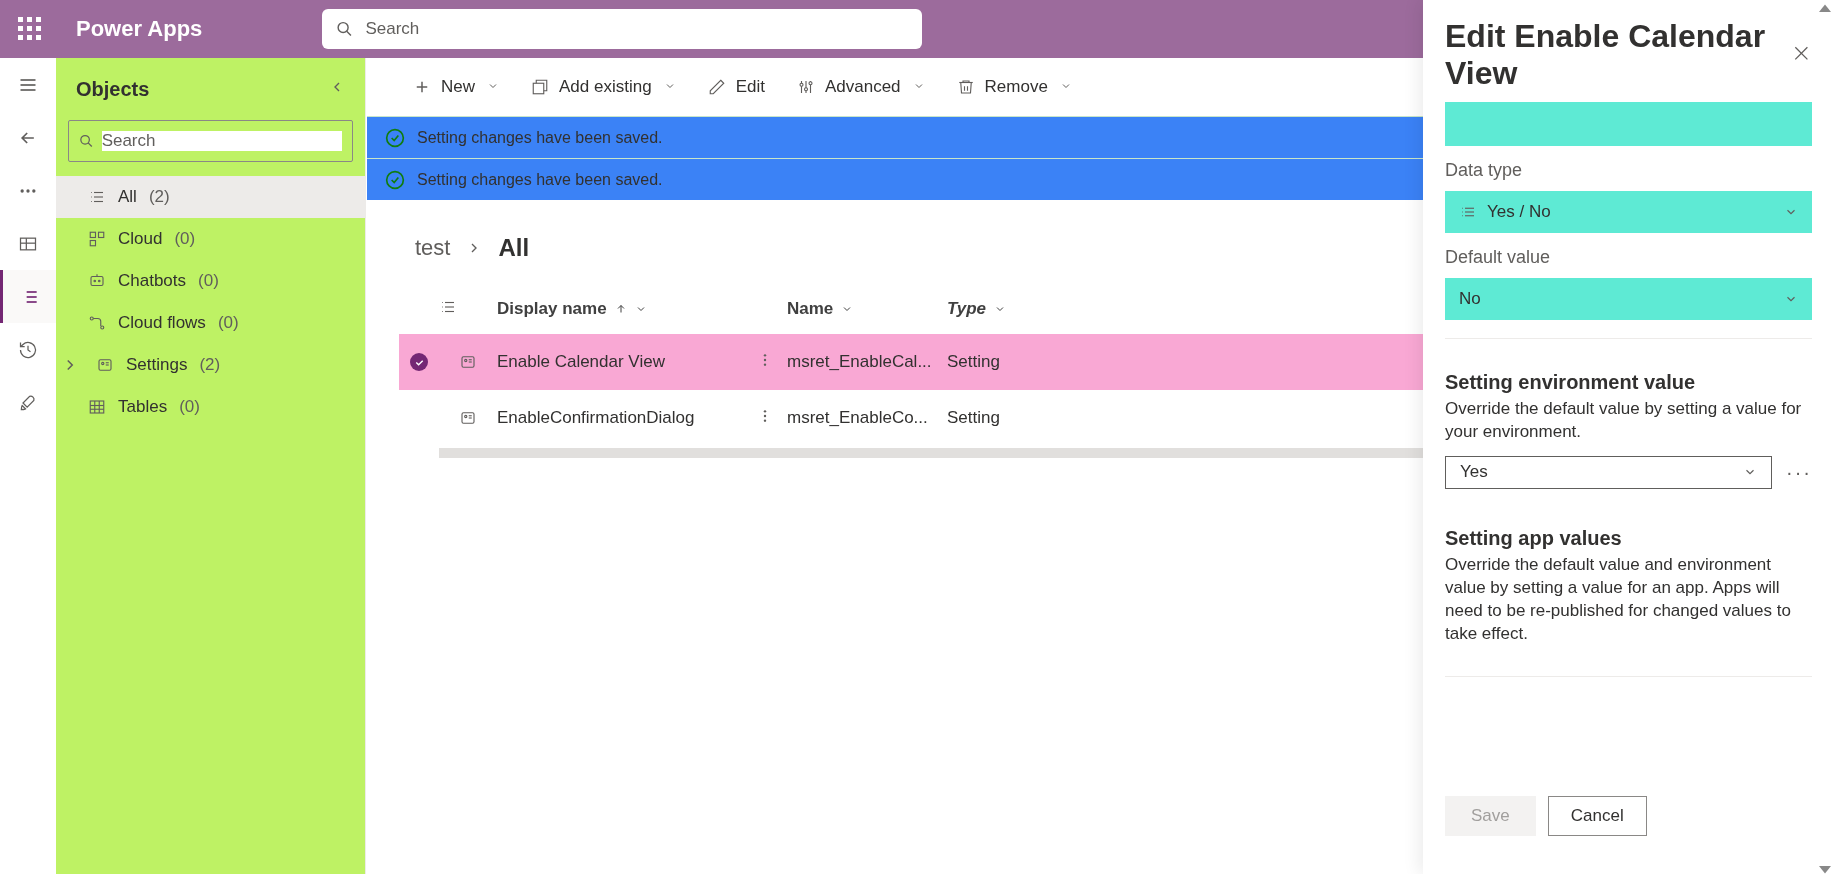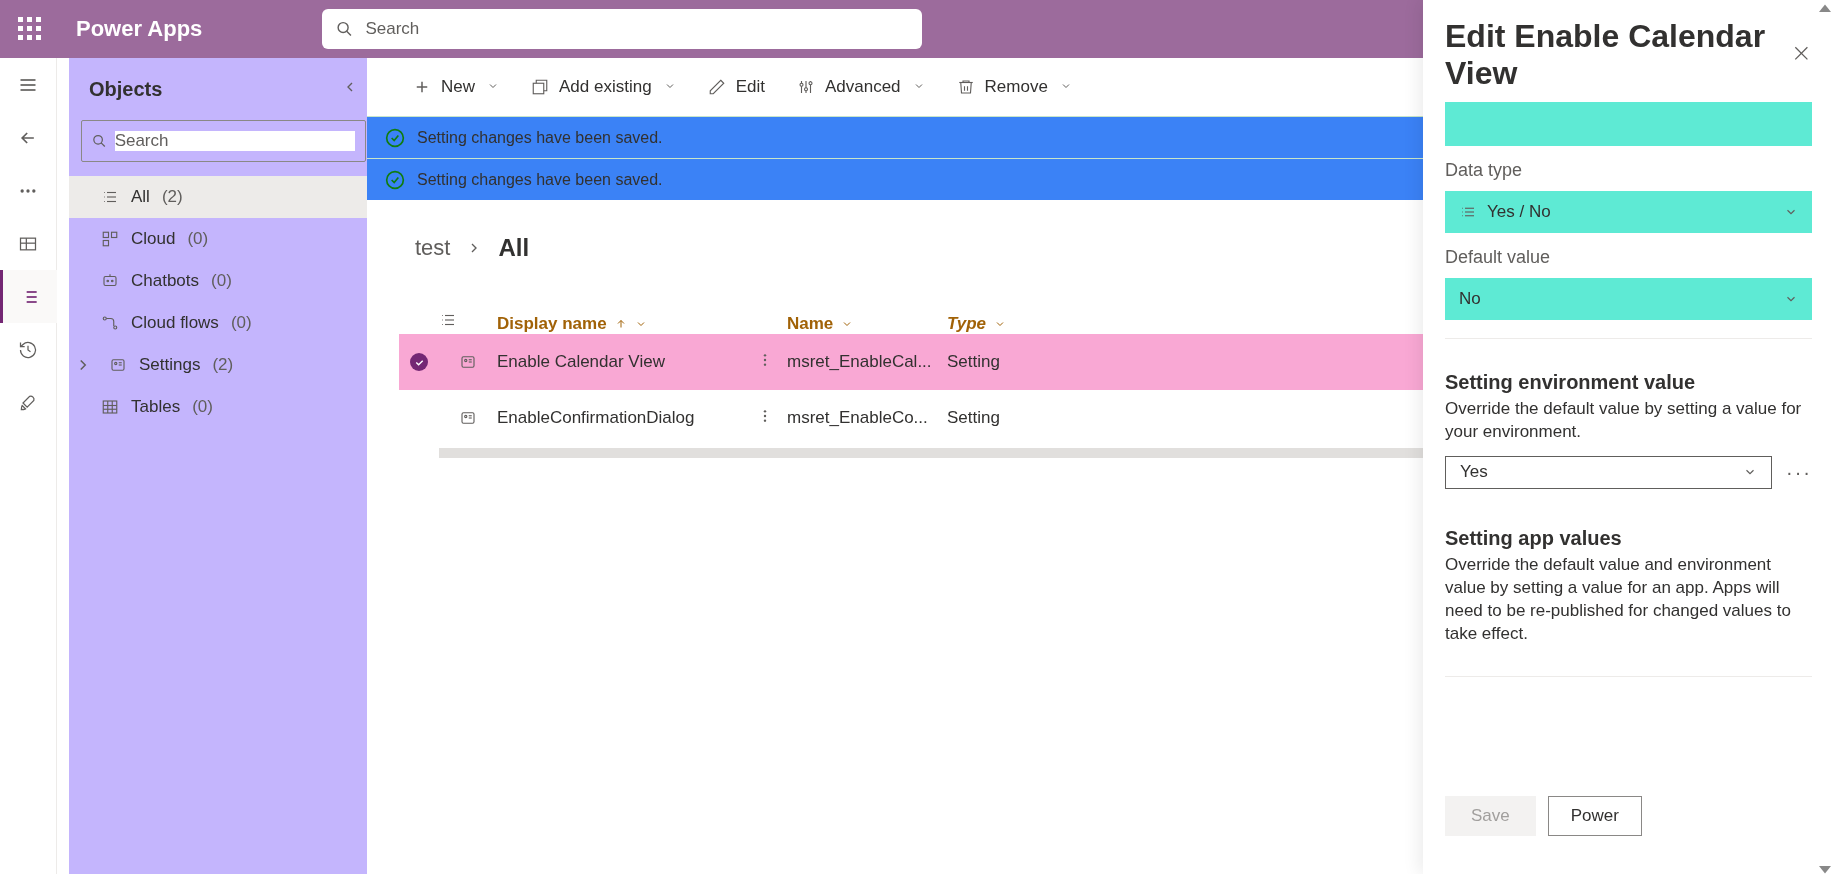--- a/index.html
+++ b/index.html
@@ -18,21 +18,21 @@
   .env-icon svg { stroke: #fff; }
   .env-text { font-size: 13px; line-height: 1.15; }
 
   
   .leftrail { position: absolute; left: 0; top: 58px; width: 57px; height: calc(100% - 58px); border-right: 1px solid #edebe9; display: flex; flex-direction: column; align-items: center; padding-top: 0; gap: 0; }
   .leftrail .rail-item { width: 57px; height: 53px; display: flex; align-items: center; justify-content: center; cursor: pointer; color: #605e5c; }
   .leftrail .rail-item.active { border-left: 3px solid #742774; background: #faf9f8; color: #742774; }
   .leftrail .rail-item svg { width: 20px; height: 20px; }
 
   
-  .objects-panel { position: absolute; left: 69px; top: 58px; width: 310px; height: calc(100% - 58px); border-right: 1px solid #edebe9; background: #c4b5fd; }
+  .objects-panel { position: absolute; left: 56px; top: 58px; width: 310px; height: calc(100% - 58px); border-right: 1px solid #edebe9; background: #bef264; }
   .objects-header { height: 62px; display: flex; align-items: center; justify-content: space-between; padding: 0 20px; }
   .objects-header h2 { font-size: 20px; font-weight: 600; color: #323130; }
   .objects-header .collapse { cursor: pointer; color: #605e5c; }
   .obj-search { margin: 0 12px 14px 12px; }
   .obj-search .sb { height: 42px; border: 1px solid #8a8886; border-radius: 2px; display: flex; align-items: center; padding: 0 10px; }
   .obj-search input { border: none; outline: none; font-size: 17px; width: 100%; color: #605e5c; margin-left: 8px; }
   .obj-search input::placeholder { color: #605e5c; }
   .tree-item { height: 42px; display: flex; align-items: center; gap: 12px; padding-left: 32px; font-size: 17px; color: #323130; cursor: pointer; }
   .tree-item.active { background: #edebe9; font-weight: 400; }
   .tree-item .count { color: #605e5c; }
@@ -45,21 +45,21 @@
   .toolbar .btn { height: 40px; display: flex; align-items: center; gap: 10px; padding: 0 14px; font-size: 17px; color: #323130; cursor: pointer; border-radius: 4px; }
   .toolbar .btn svg { width: 18px; height: 18px; color: #605e5c; }
   .toolbar .chev svg { width: 12px; height: 12px; margin-left: 2px; }
   .banner { background: #3b82f6; min-height: 42px; display: flex; align-items: center; padding-left: 18px; font-size: 16px; color: #323130; gap: 12px; border-top: 1px solid #c8e6c9; }
   .banner svg { color: #107c10; width: 20px; height: 20px; }
 
   .breadcrumb { padding: 34px 48px 12px 48px; font-size: 22px; color: #605e5c; display: flex; align-items: center; gap: 16px; }
   .breadcrumb .last { font-weight: 600; color: #323130; font-size: 24px; }
 
   .grid { margin: 10px 12px 0 32px; }
-  .grid-header { display: flex; align-items: flex-end; height: 50px; padding-left: 40px; font-size: 17px; font-weight: 600; color: #a16207; }
+  .grid-header { display: flex; align-items: center; height: 50px; padding-left: 40px; font-size: 17px; font-weight: 600; color: #404040; }
   .col-icon { width: 58px; }
   .col-disp { width: 290px; display: flex; align-items: center; gap: 8px; }
   .col-name { width: 160px; display: flex; align-items: center; gap: 8px; }
   .col-type { width: 160px; display: flex; align-items: center; gap: 8px; font-style: italic; }
   .grid-row { display: flex; align-items: center; height: 56px; padding-left: 0; font-size: 17px; color: #323130; }
   .grid-row.selected { background: #f9a8d4; }
   .row-check { width: 40px; display: flex; justify-content: center; }
   .check-circle { width: 18px; height: 18px; border-radius: 50%; background: #742774; display: flex; align-items: center; justify-content: center; }
   .check-circle svg { color: #fff; width: 11px; height: 11px; }
   .row-typeicon { width: 58px; display: flex; justify-content: center; color: #605e5c; }
@@ -486,21 +486,21 @@
 
   <div style="height:24px"></div>
 
   <div class="fld-label strong">Setting app values</div>
   <div class="fld-desc">Override the default value and environment value by setting a value for an app. Apps will need to be re-published for changed values to take effect.</div>
 
   <div class="hr" style="margin-top:30px"></div>
 
   <div class="btn-row">
     <button class="btn-save">Save</button>
-    <button class="btn-cancel">Power</button>
+    <button class="btn-cancel">Cancel</button>
   </div>
 </div>
 
 <div class="scroll-arrow up"><svg viewBox="0 0 24 24" fill="currentColor">
       <polygon points="12 6 4 16 20 16"></polygon>
     </svg></div>
 <div class="scroll-arrow down"><svg viewBox="0 0 24 24" fill="currentColor">
       <polygon points="12 18 4 8 20 8"></polygon>
     </svg></div>
 

